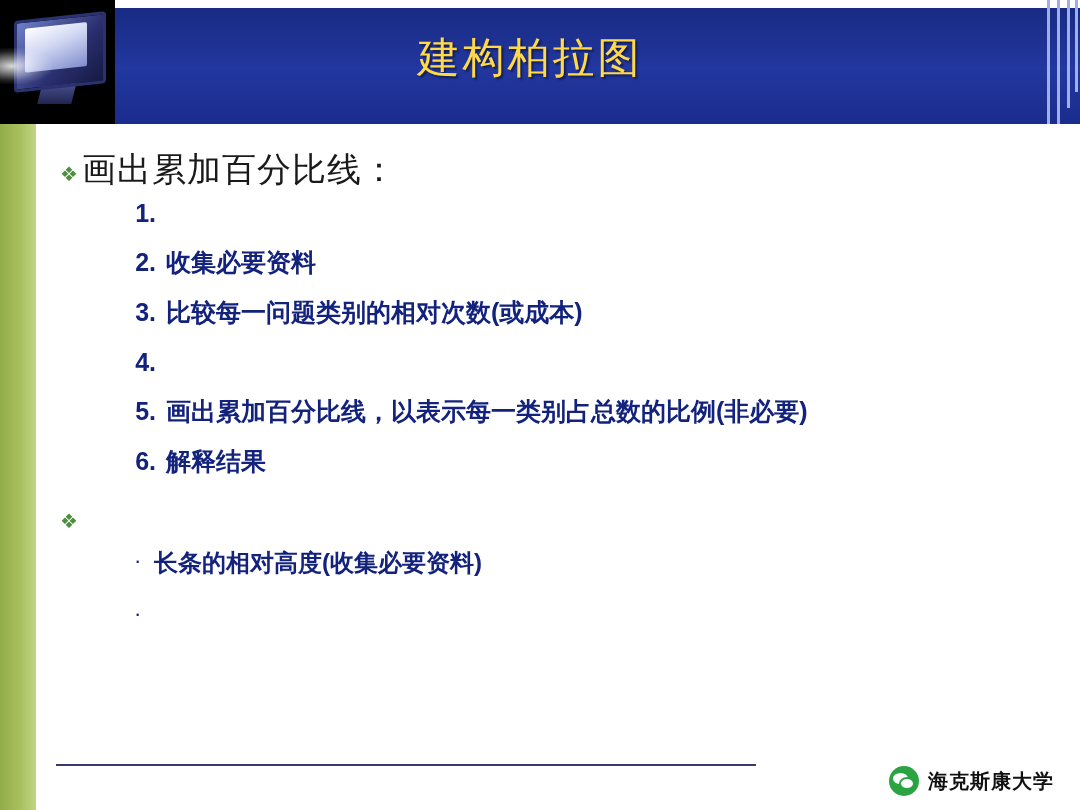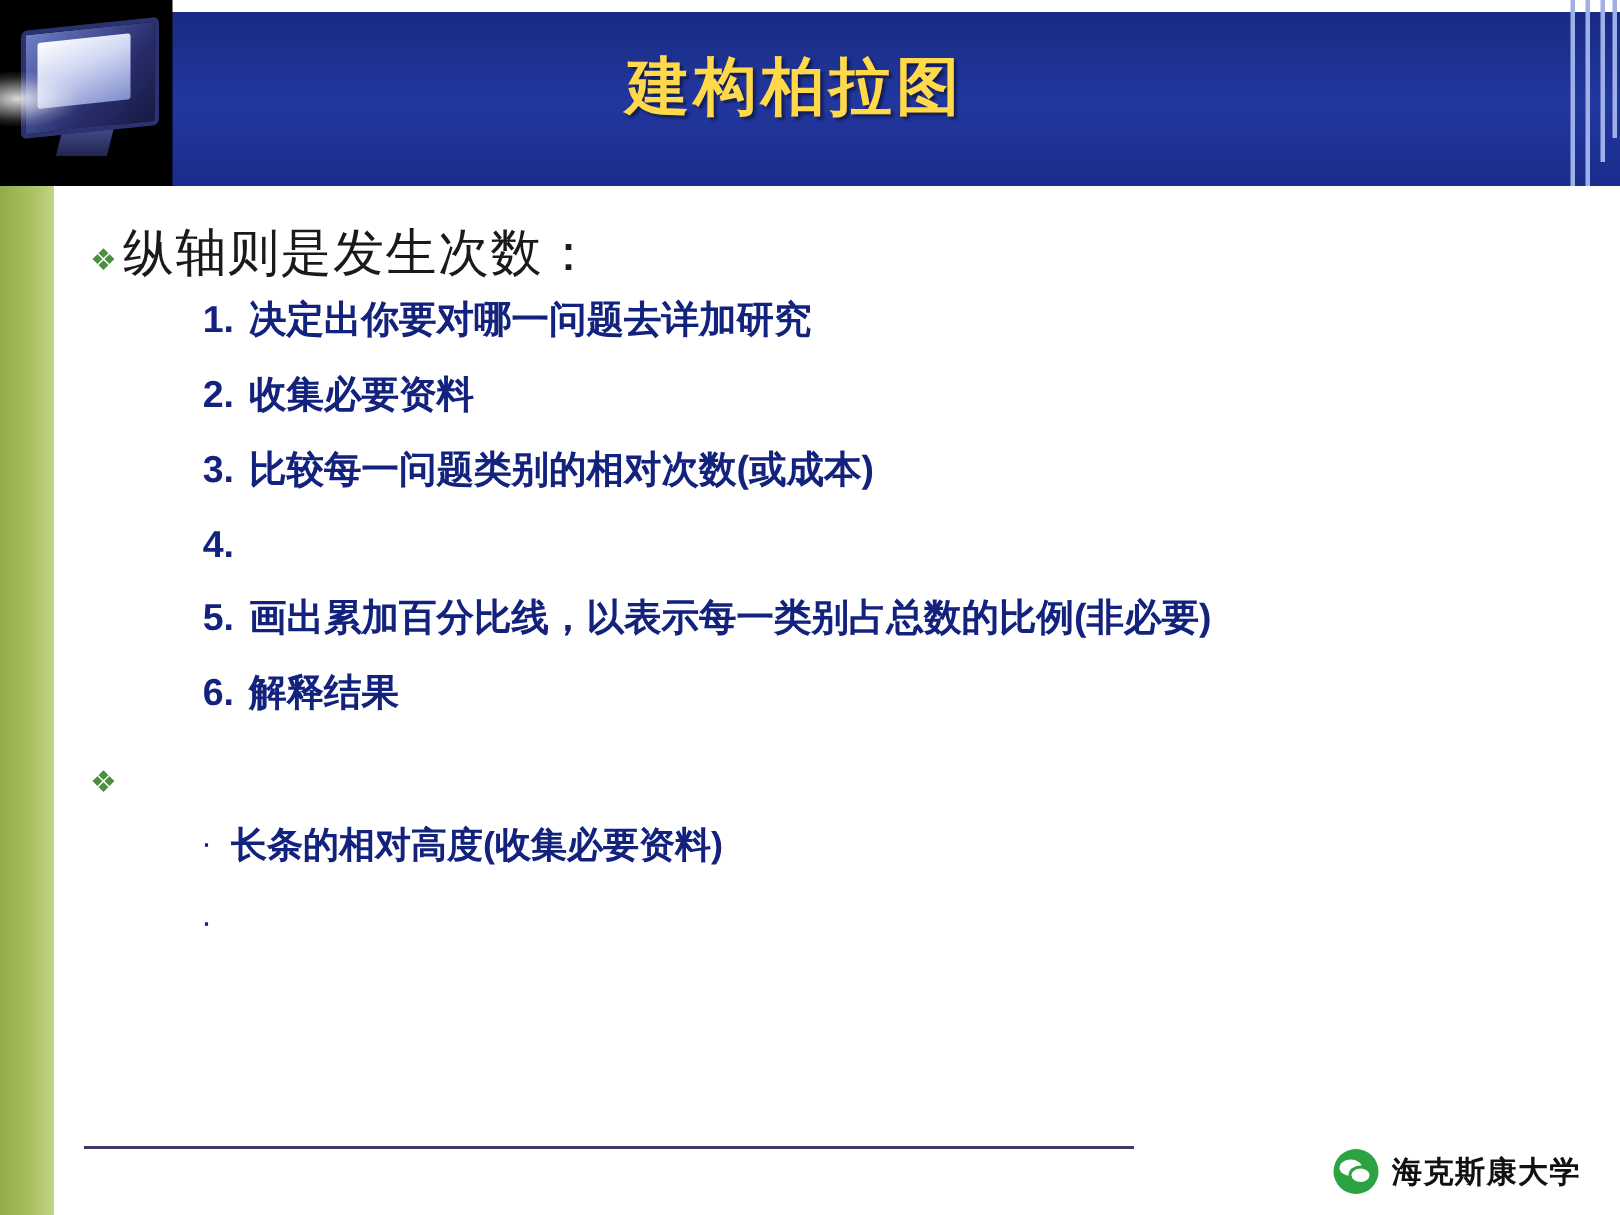--- a/index.html
+++ b/index.html
@@ -44,21 +44,21 @@
     background: #ffffff;
   }
   .header-title {
     position: absolute;
     left: 140px;
     top: 30px;
     width: 780px;
     text-align: center;
     color: #ffd94a;
     font-size: 42px;
-    font-weight: bold;
+    font-weight: normal;
     letter-spacing: 3px;
     text-shadow: 2px 2px 2px rgba(0,0,0,0.45);
   }
   
   .hdr-bars {
     position: absolute;
     right: 0;
     top: 0;
     width: 40px;
     height: 124px;
@@ -291,27 +291,26 @@
     <div class="logo-glow"></div>
   </div>
 
   <div class="left-stripe"></div>
   <div class="left-stripe-white"></div>
 
   <div class="content">
 
     <div class="lvl1">
       <span class="bullet-diamond">❖</span>
-      <span class="lvl1-text">纵轴则是发生次数：</span>
+      <span class="lvl1-text">画出累加百分比线：</span>
     </div>
 
     <div class="ol">
       <div class="ol-item">
         <span class="ol-num">1.</span>
-        <span class="ol-text">决定出你要对哪一问题去详加研究</span>
       </div>
       <div class="ol-item">
         <span class="ol-num">2.</span>
         <span class="ol-text">收集必要资料</span>
       </div>
       <div class="ol-item">
         <span class="ol-num">3.</span>
         <span class="ol-text">比较每一问题类别的相对次数(或成本)</span>
       </div>
       <div class="ol-item">

